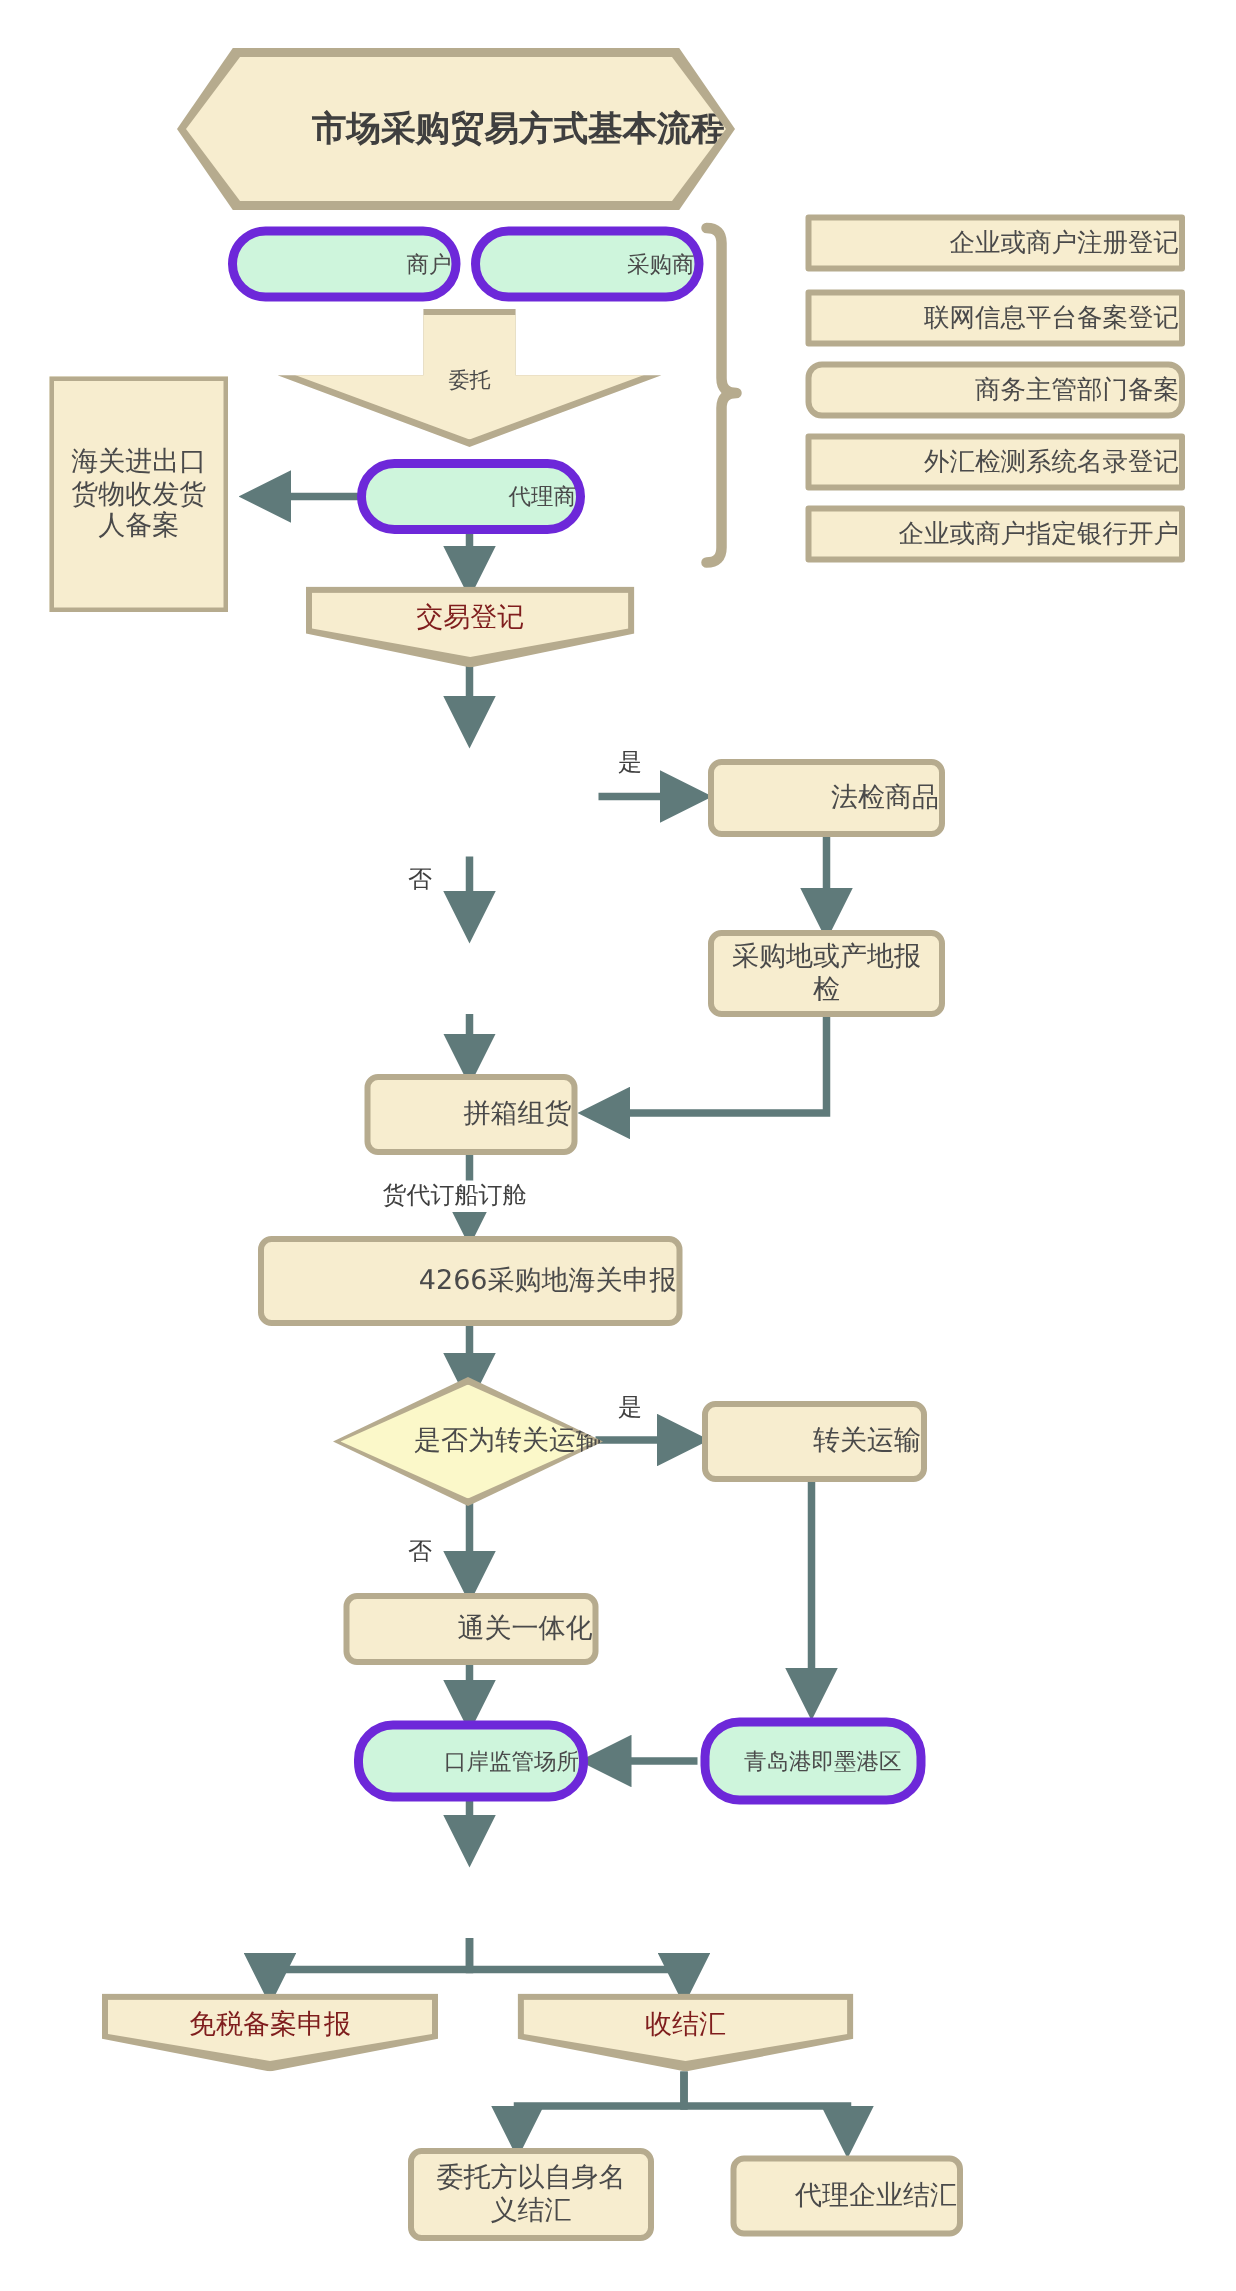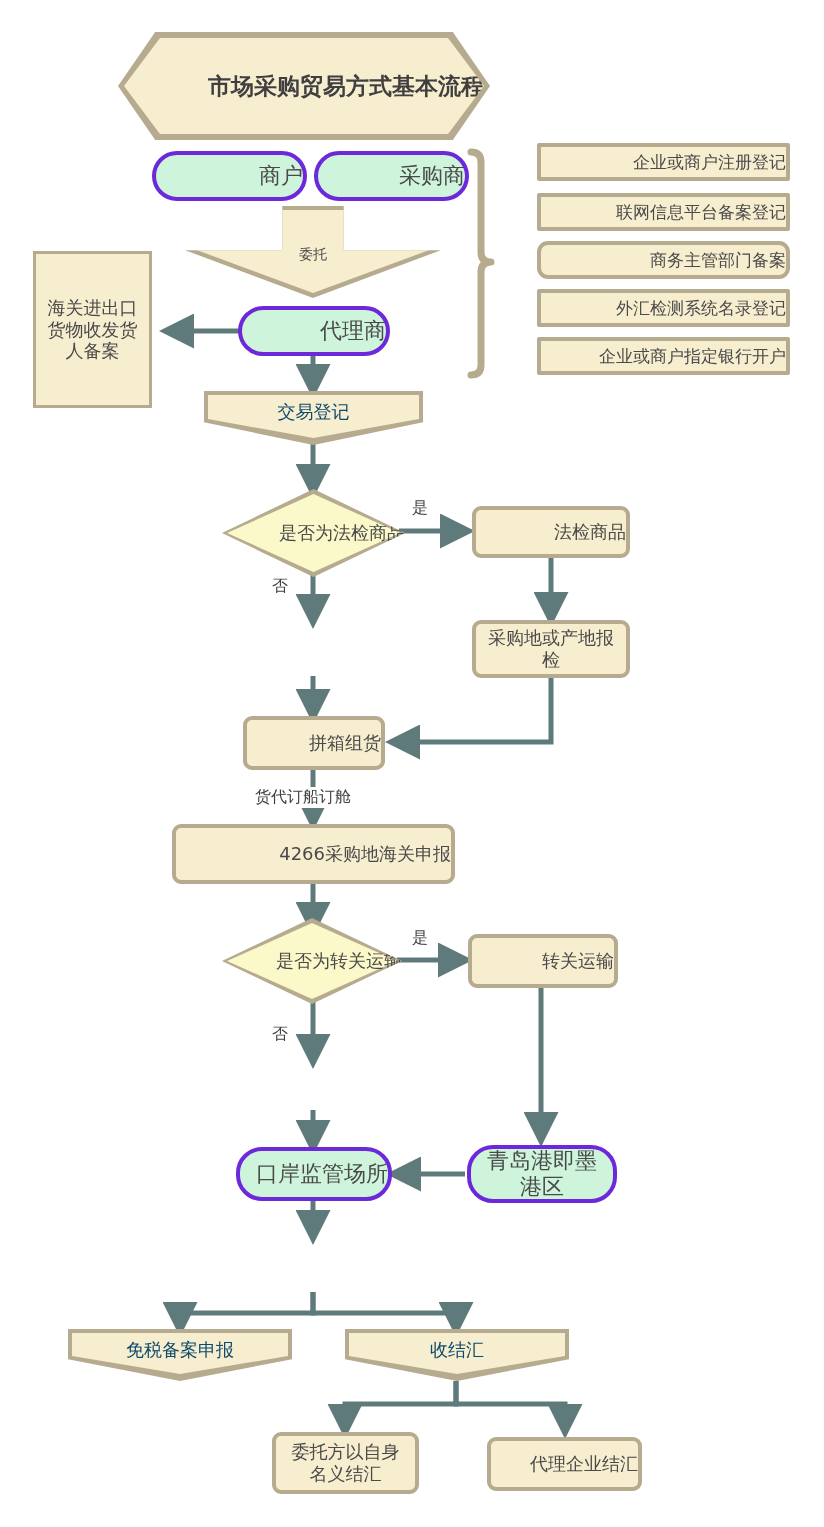--- a/index.html
+++ b/index.html
@@ -34,23 +34,23 @@
   
   .rect{
     background:#f7edcf;
     border:4px solid #b6ab8e;
     border-radius:9px;
     font-size:18px;
   }
   
   .green{
     background:#cef5dc;
-    border:4px solid #6d28d9;
+    border:6px solid #6d28d9;
     border-radius:26px;
-    font-size:22px;
+    font-size:15px;
   }
   
   .plainrect{
     background:#f7edcf;
     border:3px solid #b6ab8e;
     border-radius:0;
     font-size:18px;
   }
   
   .listbox{
@@ -105,21 +105,21 @@
     left:4px;top:4px;right:4px;bottom:7px;
     background:#f7edcf;
     -webkit-clip-path:polygon(0% 0%,100% 0%,100% 56%,50% 100%,0% 56%);
     clip-path:polygon(0% 0%,100% 0%,100% 56%,50% 100%,0% 56%);
   }
   .pent-label{
     position:absolute;
     left:0;right:0;top:10px;
     text-align:center;
     font-size:18px;
-    color:#0c4a6e;
+    color:#7f1d1d;
     z-index:2;
   }
   
   .bigarrow-border{
     background:#b6ab8e;
     -webkit-clip-path:polygon(38% 0%,62% 0%,62% 48%,100% 48%,50% 100%,0% 48%,38% 48%);
     clip-path:polygon(38% 0%,62% 0%,62% 48%,100% 48%,50% 100%,0% 48%,38% 48%);
   }
   .bigarrow-fill{
     position:absolute;
@@ -228,24 +228,20 @@
 
   <div class="node plainrect wrap2" style="left:33px;top:251px;width:119px;height:157px;padding:0 9px;">
     <span>海关进出口货物收发货人备案</span>
   </div>
 
   <div class="node pent-border" style="left:204px;top:391px;width:219px;height:54px;">
     <div class="pent-fill"></div>
     <div class="pent-label">交易登记</div>
   </div>
 
-  <div class="node diamond-border" style="left:222px;top:489px;width:183px;height:88px;">
-    <div class="diamond-fill"></div>
-    <div class="diamond-label">是否为法检商品</div>
-  </div>
   <div class="edge-label" style="left:412px;top:498px;">是</div>
   <div class="edge-label" style="left:272px;top:576px;">否</div>
 
   <div class="node rect" style="left:472px;top:506px;width:158px;height:52px;">
     <span>法检商品</span>
   </div>
 
 
   <div class="node rect wrap2" style="left:472px;top:620px;width:158px;height:58px;padding:0 8px;">
     <span>采购地或产地报检</span>
@@ -264,41 +260,44 @@
     <div class="diamond-fill"></div>
     <div class="diamond-label">是否为转关运输</div>
   </div>
   <div class="edge-label" style="left:412px;top:928px;">是</div>
   <div class="edge-label" style="left:272px;top:1024px;">否</div>
 
   <div class="node rect" style="left:468px;top:934px;width:150px;height:54px;">
     <span>转关运输</span>
   </div>
 
+  <div class="node rect" style="left:229px;top:1062px;width:170px;height:48px;">
+    <span>通关一体化</span>
+  </div>
 
   <div class="node green" style="left:236px;top:1147px;width:156px;height:54px;">
     <span>口岸监管场所</span>
   </div>
 
   <div class="node green wrap2" style="left:467px;top:1145px;width:150px;height:58px;padding:0 10px;">
     <span>青岛港即墨港区</span>
   </div>
 
 
   <div class="node pent-border" style="left:68px;top:1329px;width:224px;height:52px;">
     <div class="pent-fill"></div>
     <div class="pent-label">免税备案申报</div>
   </div>
 
   <div class="node pent-border" style="left:345px;top:1329px;width:224px;height:52px;">
     <div class="pent-fill"></div>
     <div class="pent-label">收结汇</div>
   </div>
 
-  <div class="node rect wrap2" style="left:272px;top:1432px;width:147px;height:62px;padding:0 12px;">
+  <div class="node rect wrap2" style="left:272px;top:1432px;width:164px;height:62px;padding:0 12px;">
     <span>委托方以自身名义结汇</span>
   </div>
 
   <div class="node rect" style="left:487px;top:1437px;width:155px;height:54px;">
     <span>代理企业结汇</span>
   </div>
 
   <div class="node listbox" style="left:537px;top:143px;width:253px;height:38px;">
     <span>企业或商户注册登记</span>
   </div>

